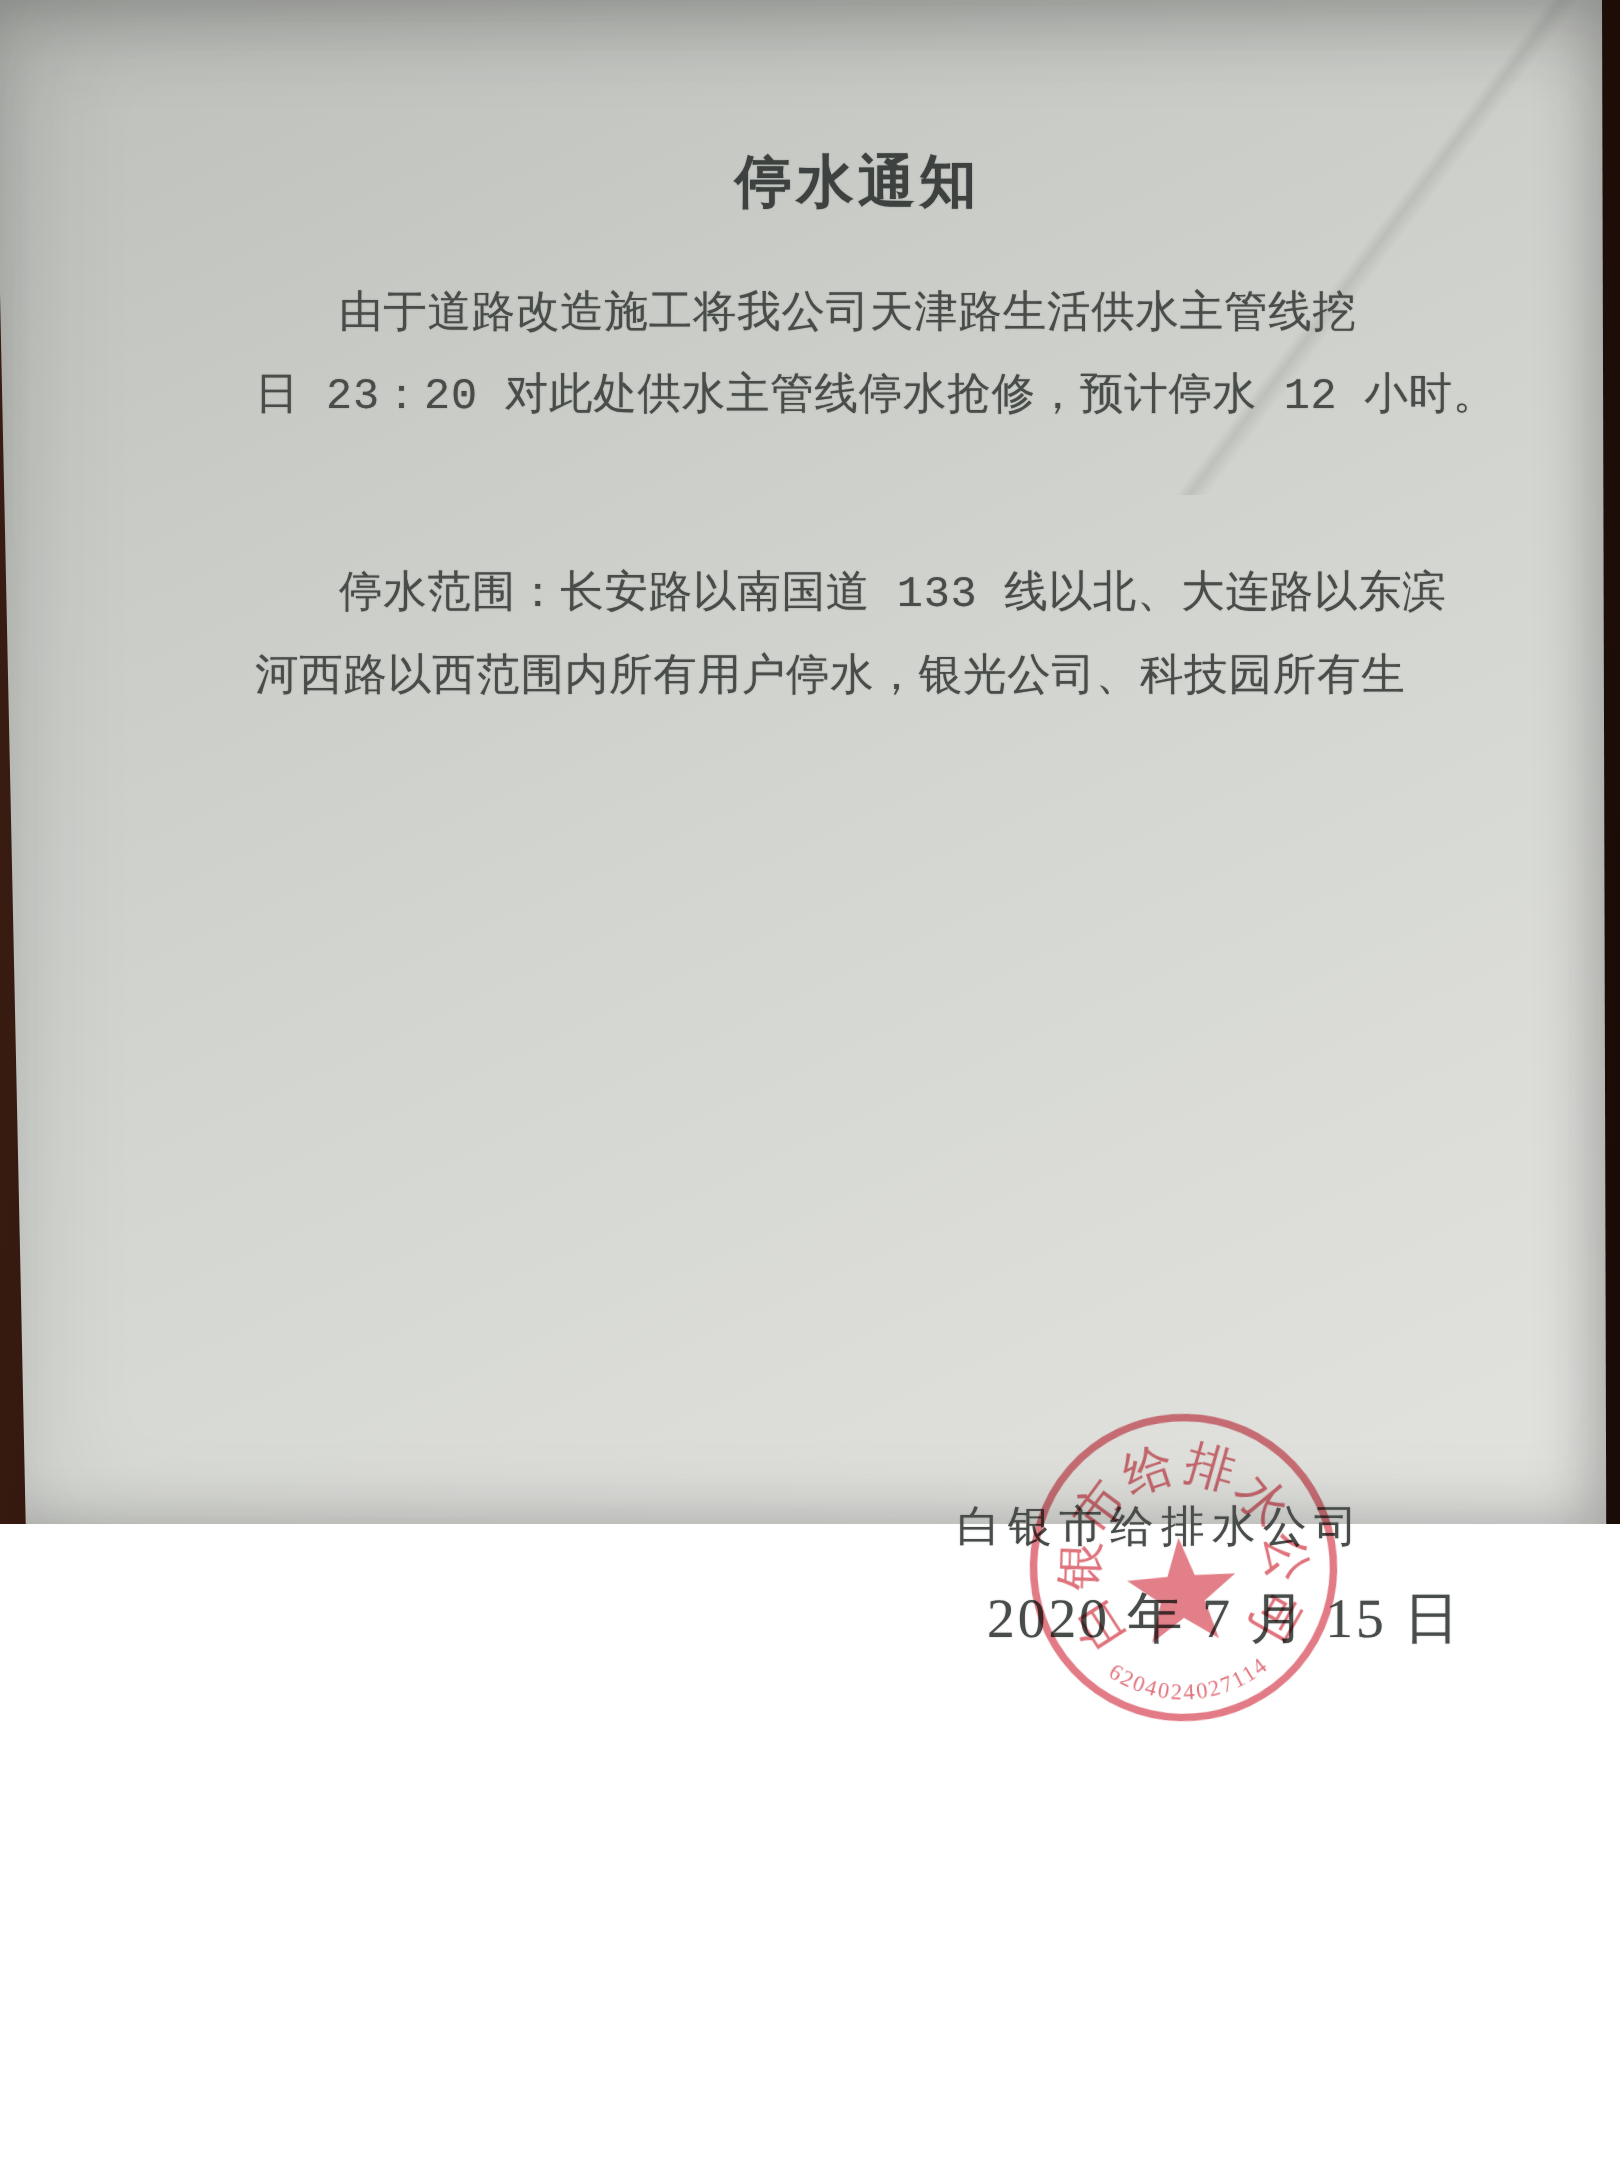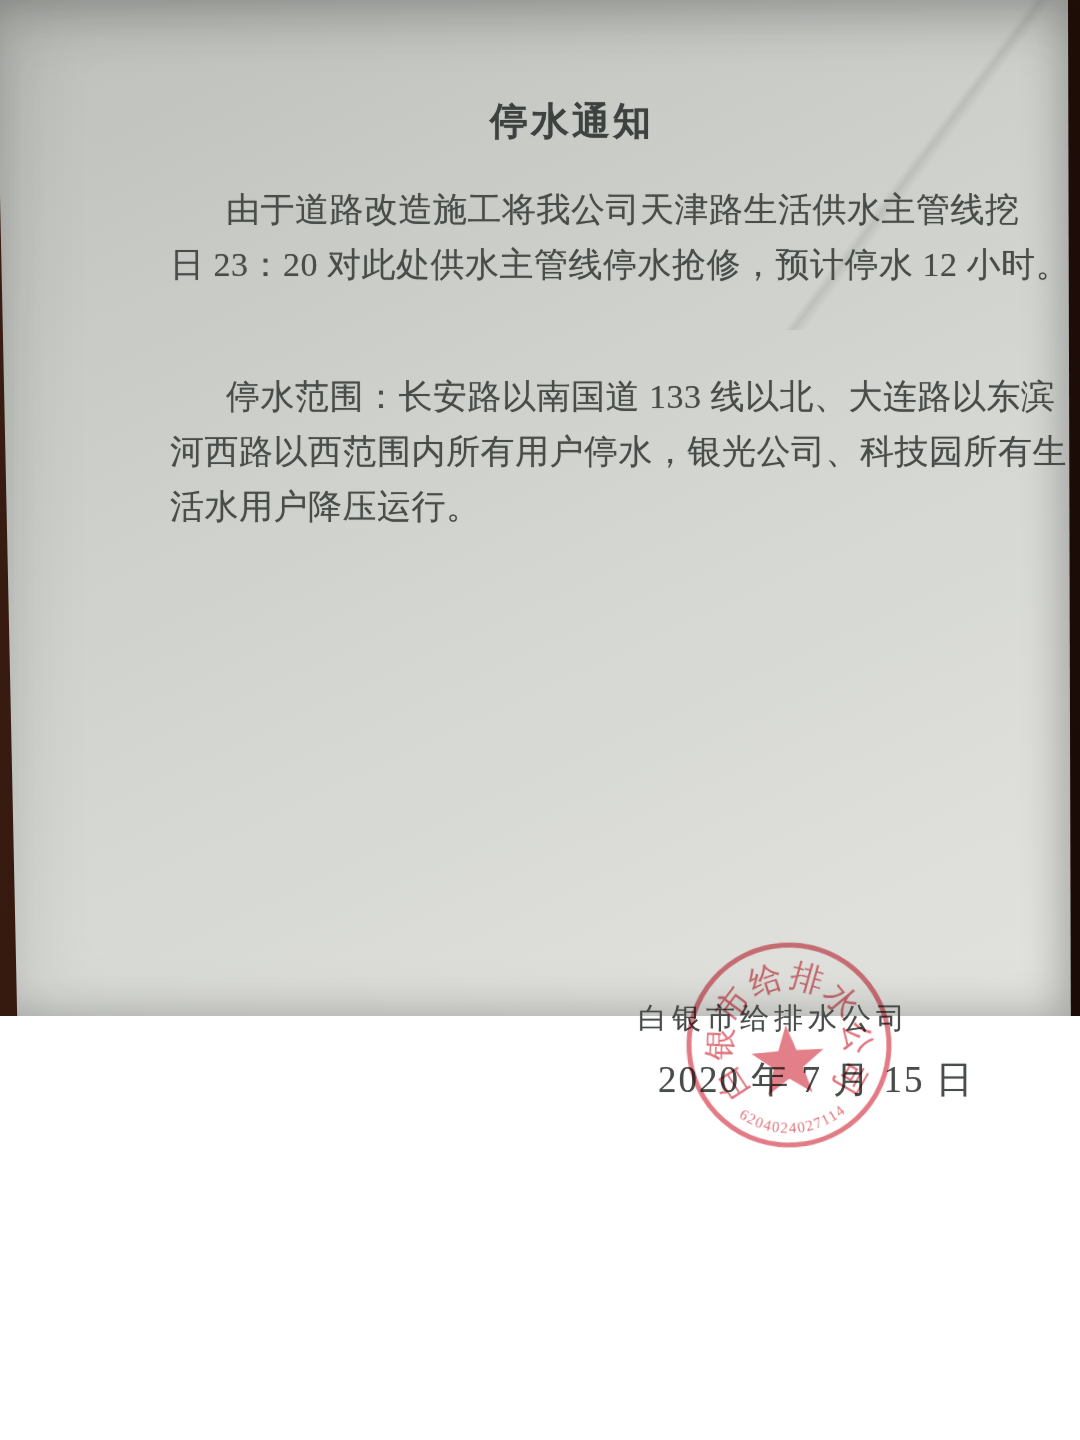--- a/index.html
+++ b/index.html
@@ -24,22 +24,22 @@
     background:linear-gradient(127deg,transparent 48.4%,rgba(80,85,80,.14) 50%,transparent 52.2%);
     pointer-events:none;
   }
   .notice-title{
     position:absolute;top:96px;left:202px;width:740px;
     text-align:center;font-size:38px;font-weight:700;
     letter-spacing:3px;color:#3d413f;
     text-shadow:0 0 1px rgba(60,64,62,.55);
   }
   .body-text{position:absolute;left:170px;width:760px;color:#484d4a;
-    font-size:34px;letter-spacing:.5px;
-    text-shadow:0 0 1px rgba(70,75,72,.45);}
+    font-size:29px;letter-spacing:.5px;
+    text-shadow:0 0 1px rgba(70,75,72,.45);font-family:Liberation Mono, monospace;}
   .p1{top:182px;} .p2{top:369px;} .p3{top:550px;}
   .line{height:55px;line-height:55px;white-space:nowrap;}
   .indent{text-indent:56px;}
   .sig-company{
     position:absolute;top:996px;left:638px;
     font-size:29px;letter-spacing:5px;color:#484d4a;line-height:44px;
     text-shadow:0 0 1px rgba(70,75,72,.45);
   }
   .sig-date{
     position:absolute;top:1058px;left:658px;
@@ -63,21 +63,20 @@
     <div class="notice-title">停水通知</div>
 
     <div class="body-text p1">
       <div class="line indent">由于道路改造施工将我公司天津路生活供水主管线挖</div>
       <div class="line">日 23：20 对此处供水主管线停水抢修，预计停水 12 小时。</div>
     </div>
 
     <div class="body-text p2">
       <div class="line indent">停水范围：长安路以南国道 133 线以北、大连路以东滨</div>
       <div class="line">河西路以西范围内所有用户停水，银光公司、科技园所有生</div>
-      <div class="line">活水用户降压运行。</div>
     </div>
 
 
     <div class="sig-company">白银市给排水公司</div>
     <div class="sig-date">2020 年 7 月 15 日</div>
 
     <svg class="stamp" viewBox="-120 -120 240 240" xmlns="http://www.w3.org/2000/svg">
       <defs>
         <path id="ringTextPath" d="M -38.8 43.1 A 58 58 0 1 1 38.8 43.1" fill="none"></path>
         <path id="serialPath" d="M -60 64.3 A 88 88 0 0 0 60 64.3" fill="none"></path>

